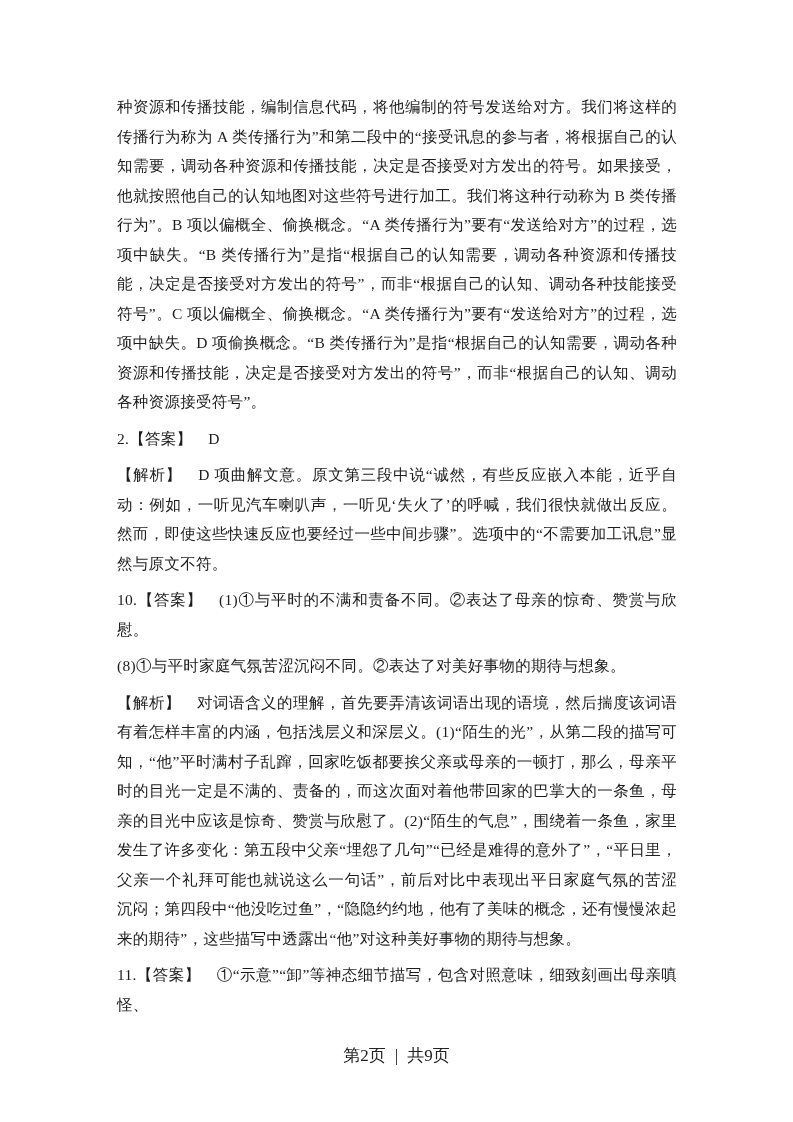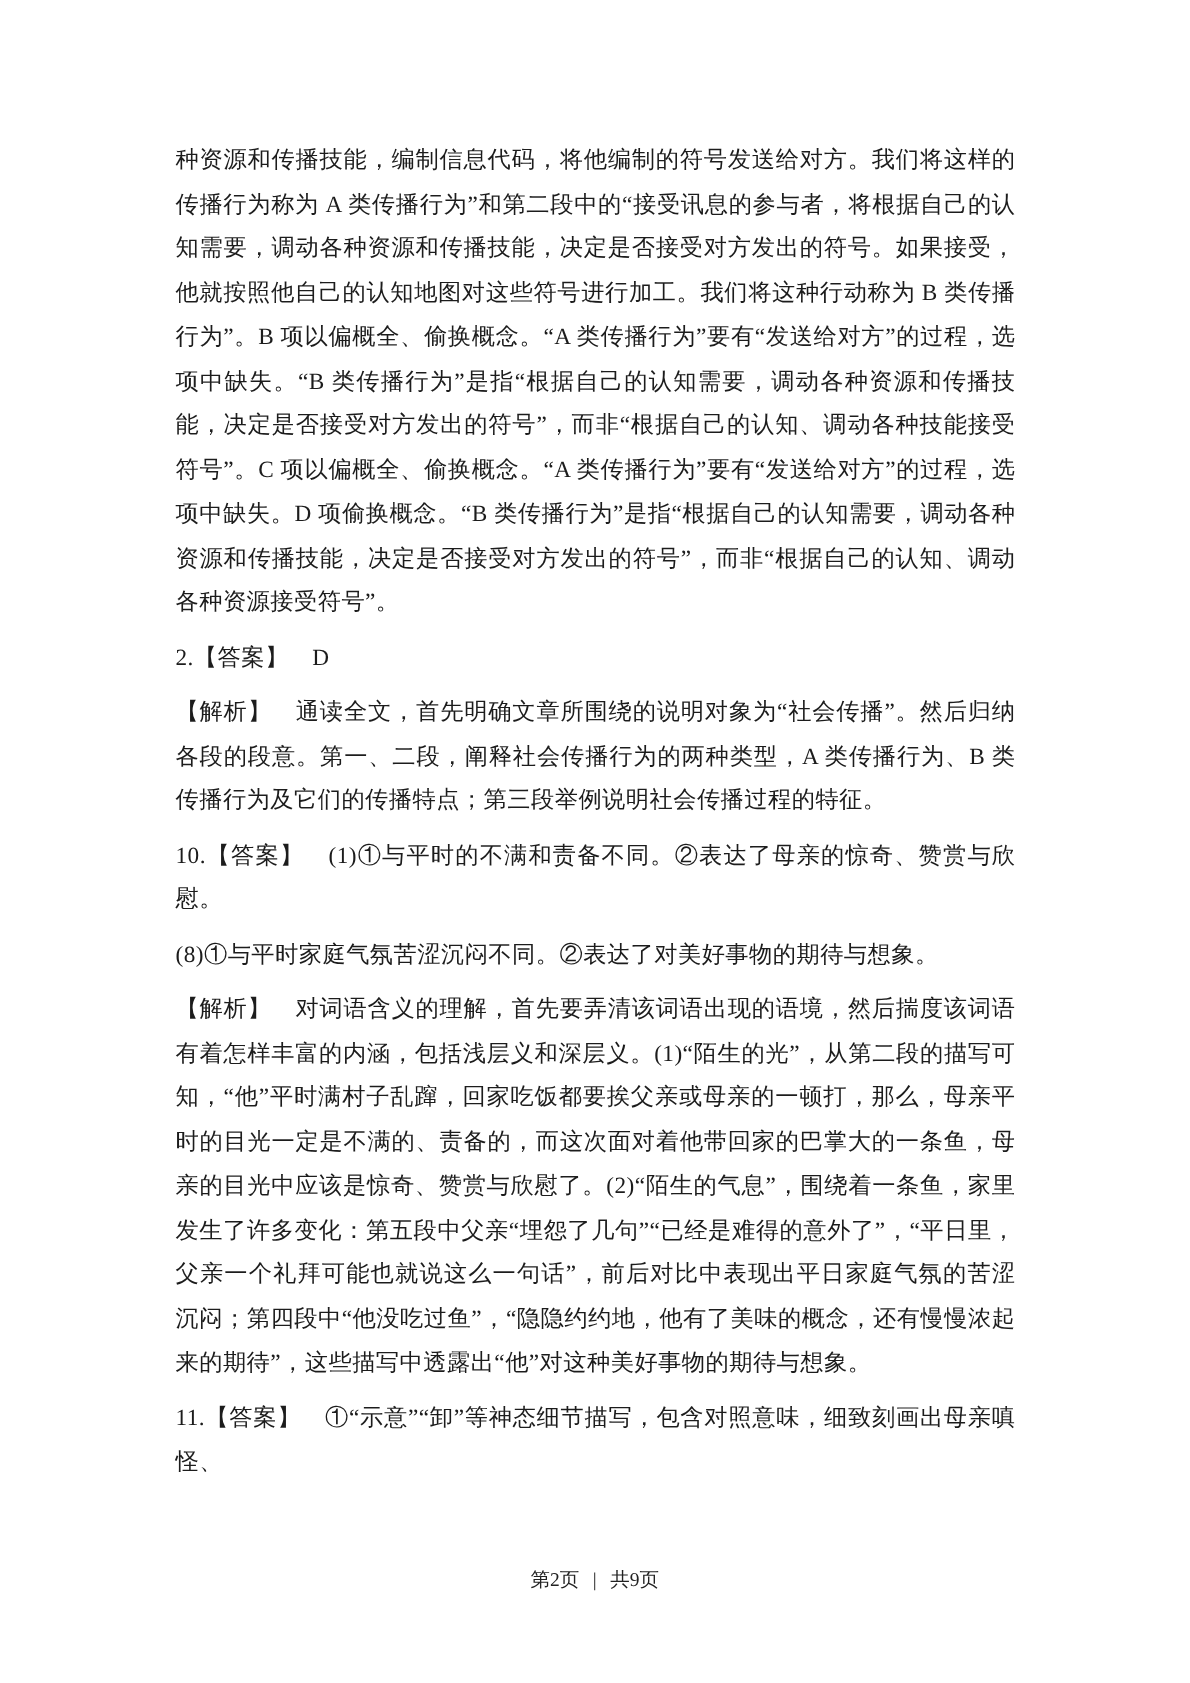--- a/index.html
+++ b/index.html
@@ -29,38 +29,38 @@
     letter-spacing: 0.3px;
     margin-bottom: 7px;
     word-break: break-all;
   }
   .page-footer {
     position: absolute;
     top: 1044px;
     left: 0;
     width: 100%;
     text-align: center;
-    font-size: 13px;
+    font-size: 17px;
     color: #222222;
   }
   .page-footer .sep {
     display: inline-block;
     margin: 0 9px;
     color: #222222;
   }
   .page-footer span { vertical-align: baseline; }
 </style>
 </head>
 <body>
 
 <div class="page">
   <div class="content">
     <p>种资源和传播技能，编制信息代码，将他编制的符号发送给对方。我们将这样的传播行为称为 A 类传播行为”和第二段中的“接受讯息的参与者，将根据自己的认知需要，调动各种资源和传播技能，决定是否接受对方发出的符号。如果接受，他就按照他自己的认知地图对这些符号进行加工。我们将这种行动称为 B 类传播行为”。B 项以偏概全、偷换概念。“A 类传播行为”要有“发送给对方”的过程，选项中缺失。“B 类传播行为”是指“根据自己的认知需要，调动各种资源和传播技能，决定是否接受对方发出的符号”，而非“根据自己的认知、调动各种技能接受符号”。C 项以偏概全、偷换概念。“A 类传播行为”要有“发送给对方”的过程，选项中缺失。D 项偷换概念。“B 类传播行为”是指“根据自己的认知需要，调动各种资源和传播技能，决定是否接受对方发出的符号”，而非“根据自己的认知、调动各种资源接受符号”。</p>
     <p>2.【答案】　D</p>
-    <p>【解析】　通读全文，首先明确文章所围绕的说明对象为“社会传播”。然后归纳各段的段意。第一、二段，阐释社会传播行为的两种类型，A 类传播行为、B 类传播行为及它们的传播特点；第三段举例说明社会传播过程的特征。</p>
+    <p>【解析】　D 项曲解文意。原文第三段中说“诚然，有些反应嵌入本能，近乎自动：例如，一听见汽车喇叭声，一听见‘失火了’的呼喊，我们很快就做出反应。然而，即使这些快速反应也要经过一些中间步骤”。选项中的“不需要加工讯息”显然与原文不符。</p>
     <p>10.【答案】　(1)①与平时的不满和责备不同。②表达了母亲的惊奇、赞赏与欣慰。</p>
     <p>(8)①与平时家庭气氛苦涩沉闷不同。②表达了对美好事物的期待与想象。</p>
     <p>【解析】　对词语含义的理解，首先要弄清该词语出现的语境，然后揣度该词语有着怎样丰富的内涵，包括浅层义和深层义。(1)“陌生的光”，从第二段的描写可知，“他”平时满村子乱蹿，回家吃饭都要挨父亲或母亲的一顿打，那么，母亲平时的目光一定是不满的、责备的，而这次面对着他带回家的巴掌大的一条鱼，母亲的目光中应该是惊奇、赞赏与欣慰了。(2)“陌生的气息”，围绕着一条鱼，家里发生了许多变化：第五段中父亲“埋怨了几句”“已经是难得的意外了”，“平日里，父亲一个礼拜可能也就说这么一句话”，前后对比中表现出平日家庭气氛的苦涩沉闷；第四段中“他没吃过鱼”，“隐隐约约地，他有了美味的概念，还有慢慢浓起来的期待”，这些描写中透露出“他”对这种美好事物的期待与想象。</p>
     <p>11.【答案】　①“示意”“卸”等神态细节描写，包含对照意味，细致刻画出母亲嗔怪、</p>
   </div>
 
   <div class="page-footer">
     <span>第2页</span><span class="sep">|</span><span>共9页</span>
   </div>
 </div>

